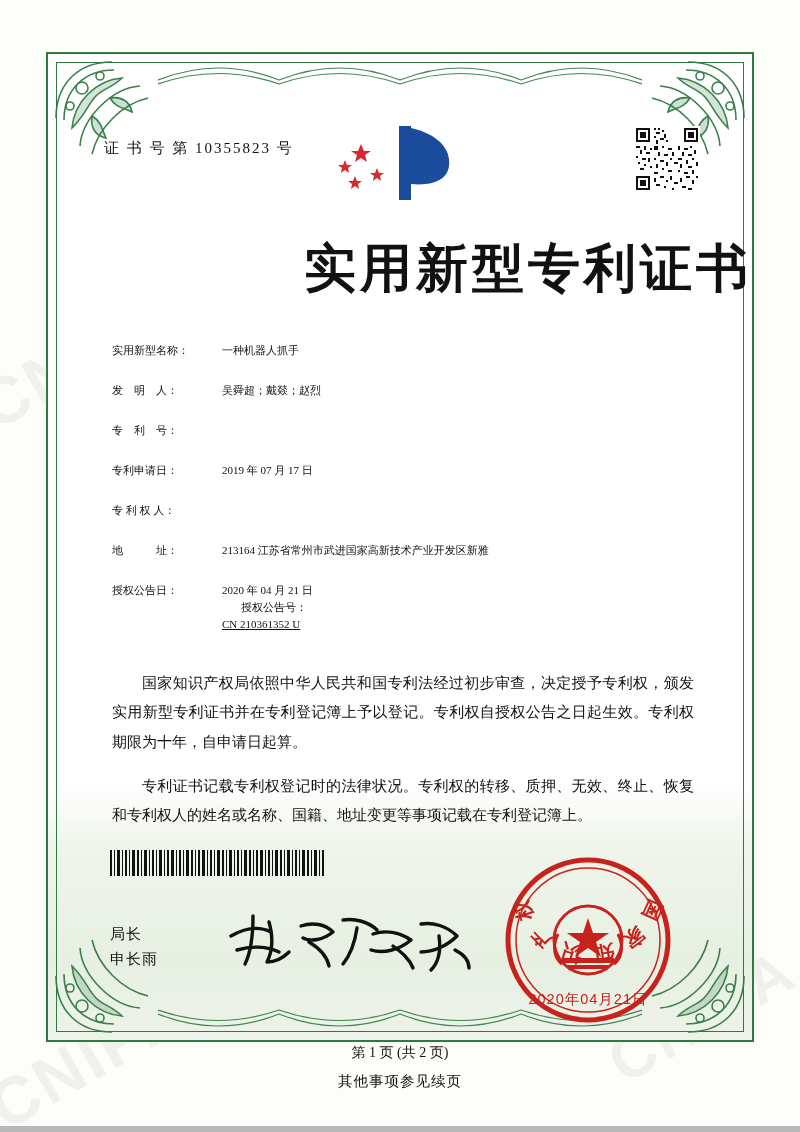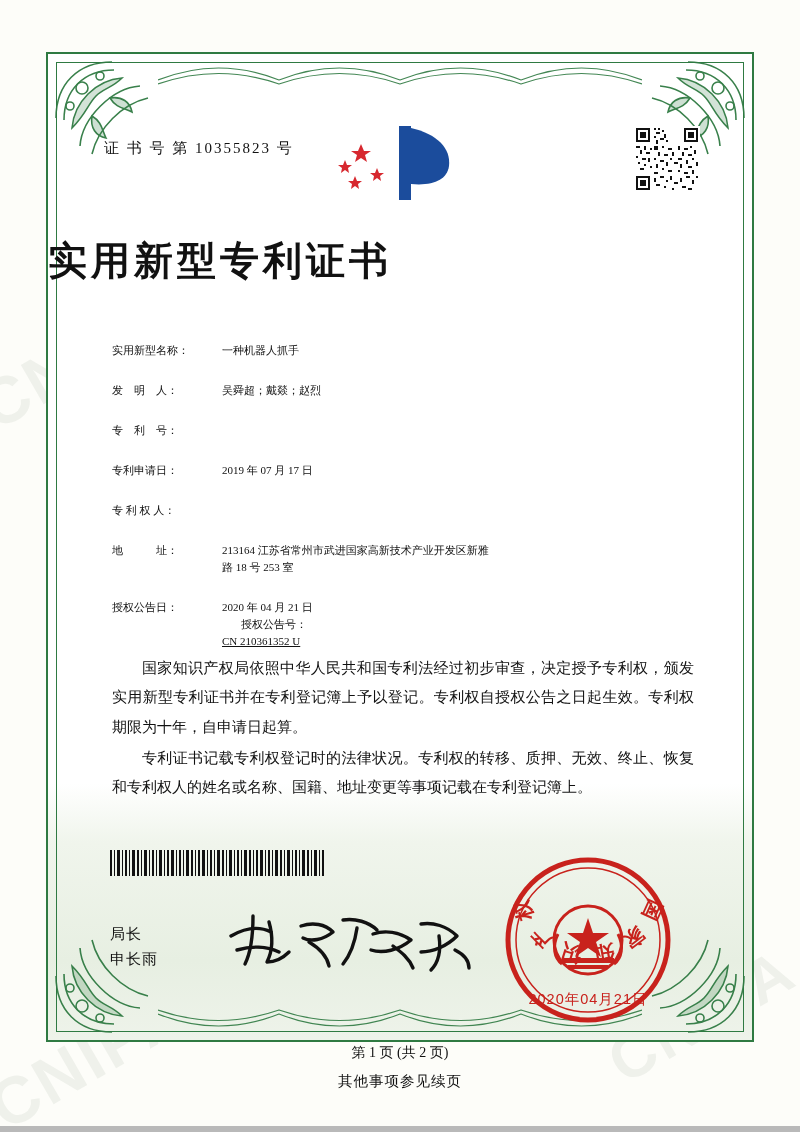--- a/index.html
+++ b/index.html
@@ -105,23 +105,23 @@
     top: 72px;
     width: 66px;
     height: 66px;
   }
 
   .title {
     position: absolute;
     left: 0;
     right: 0;
     top: 180px;
-    text-align: left;
+    text-align: right;
     font-family: "DejaVu Serif", "Liberation Serif", serif;
-    font-size: 39px;
+    font-size: 52px;
     font-weight: bold;
     letter-spacing: 4px;
     color: #111;
   }
 
   
   .fields {
     position: absolute;
     left: 64px;
     right: 56px;
@@ -166,21 +166,21 @@
     position: absolute;
     left: 64px;
     right: 58px;
     top: 600px;
     font-size: 15px;
     line-height: 1.95;
     color: #111;
     text-align: justify;
   }
   .paras p {
-    margin: 0 0 2px 0;
+    margin: 15px 0 2px 0;
     text-indent: 2em;
   }
 
   
   .barcode {
     position: absolute;
     left: 62px;
     top: 796px;
     width: 215px;
     height: 26px;
@@ -473,21 +473,20 @@
       </div>
 
       <div class="field-row">
         <div class="field-label">专 利 权 人：</div>
       </div>
 
       <div class="field-row">
         <div class="field-label">地　　　址：</div>
         <div class="field-value">
           <span>213164 江苏省常州市武进国家高新技术产业开发区新雅</span>
-          <span class="line2">路 18 号 253 室</span>
         </div>
       </div>
 
       <div class="field-row">
         <div class="field-label">授权公告日：</div>
         <div class="field-value inline-pair">
           <span>2020 年 04 月 21 日</span>
           <span class="second-label">授权公告号：</span>
           <span class="second-value">CN 210361352 U</span>
         </div>

